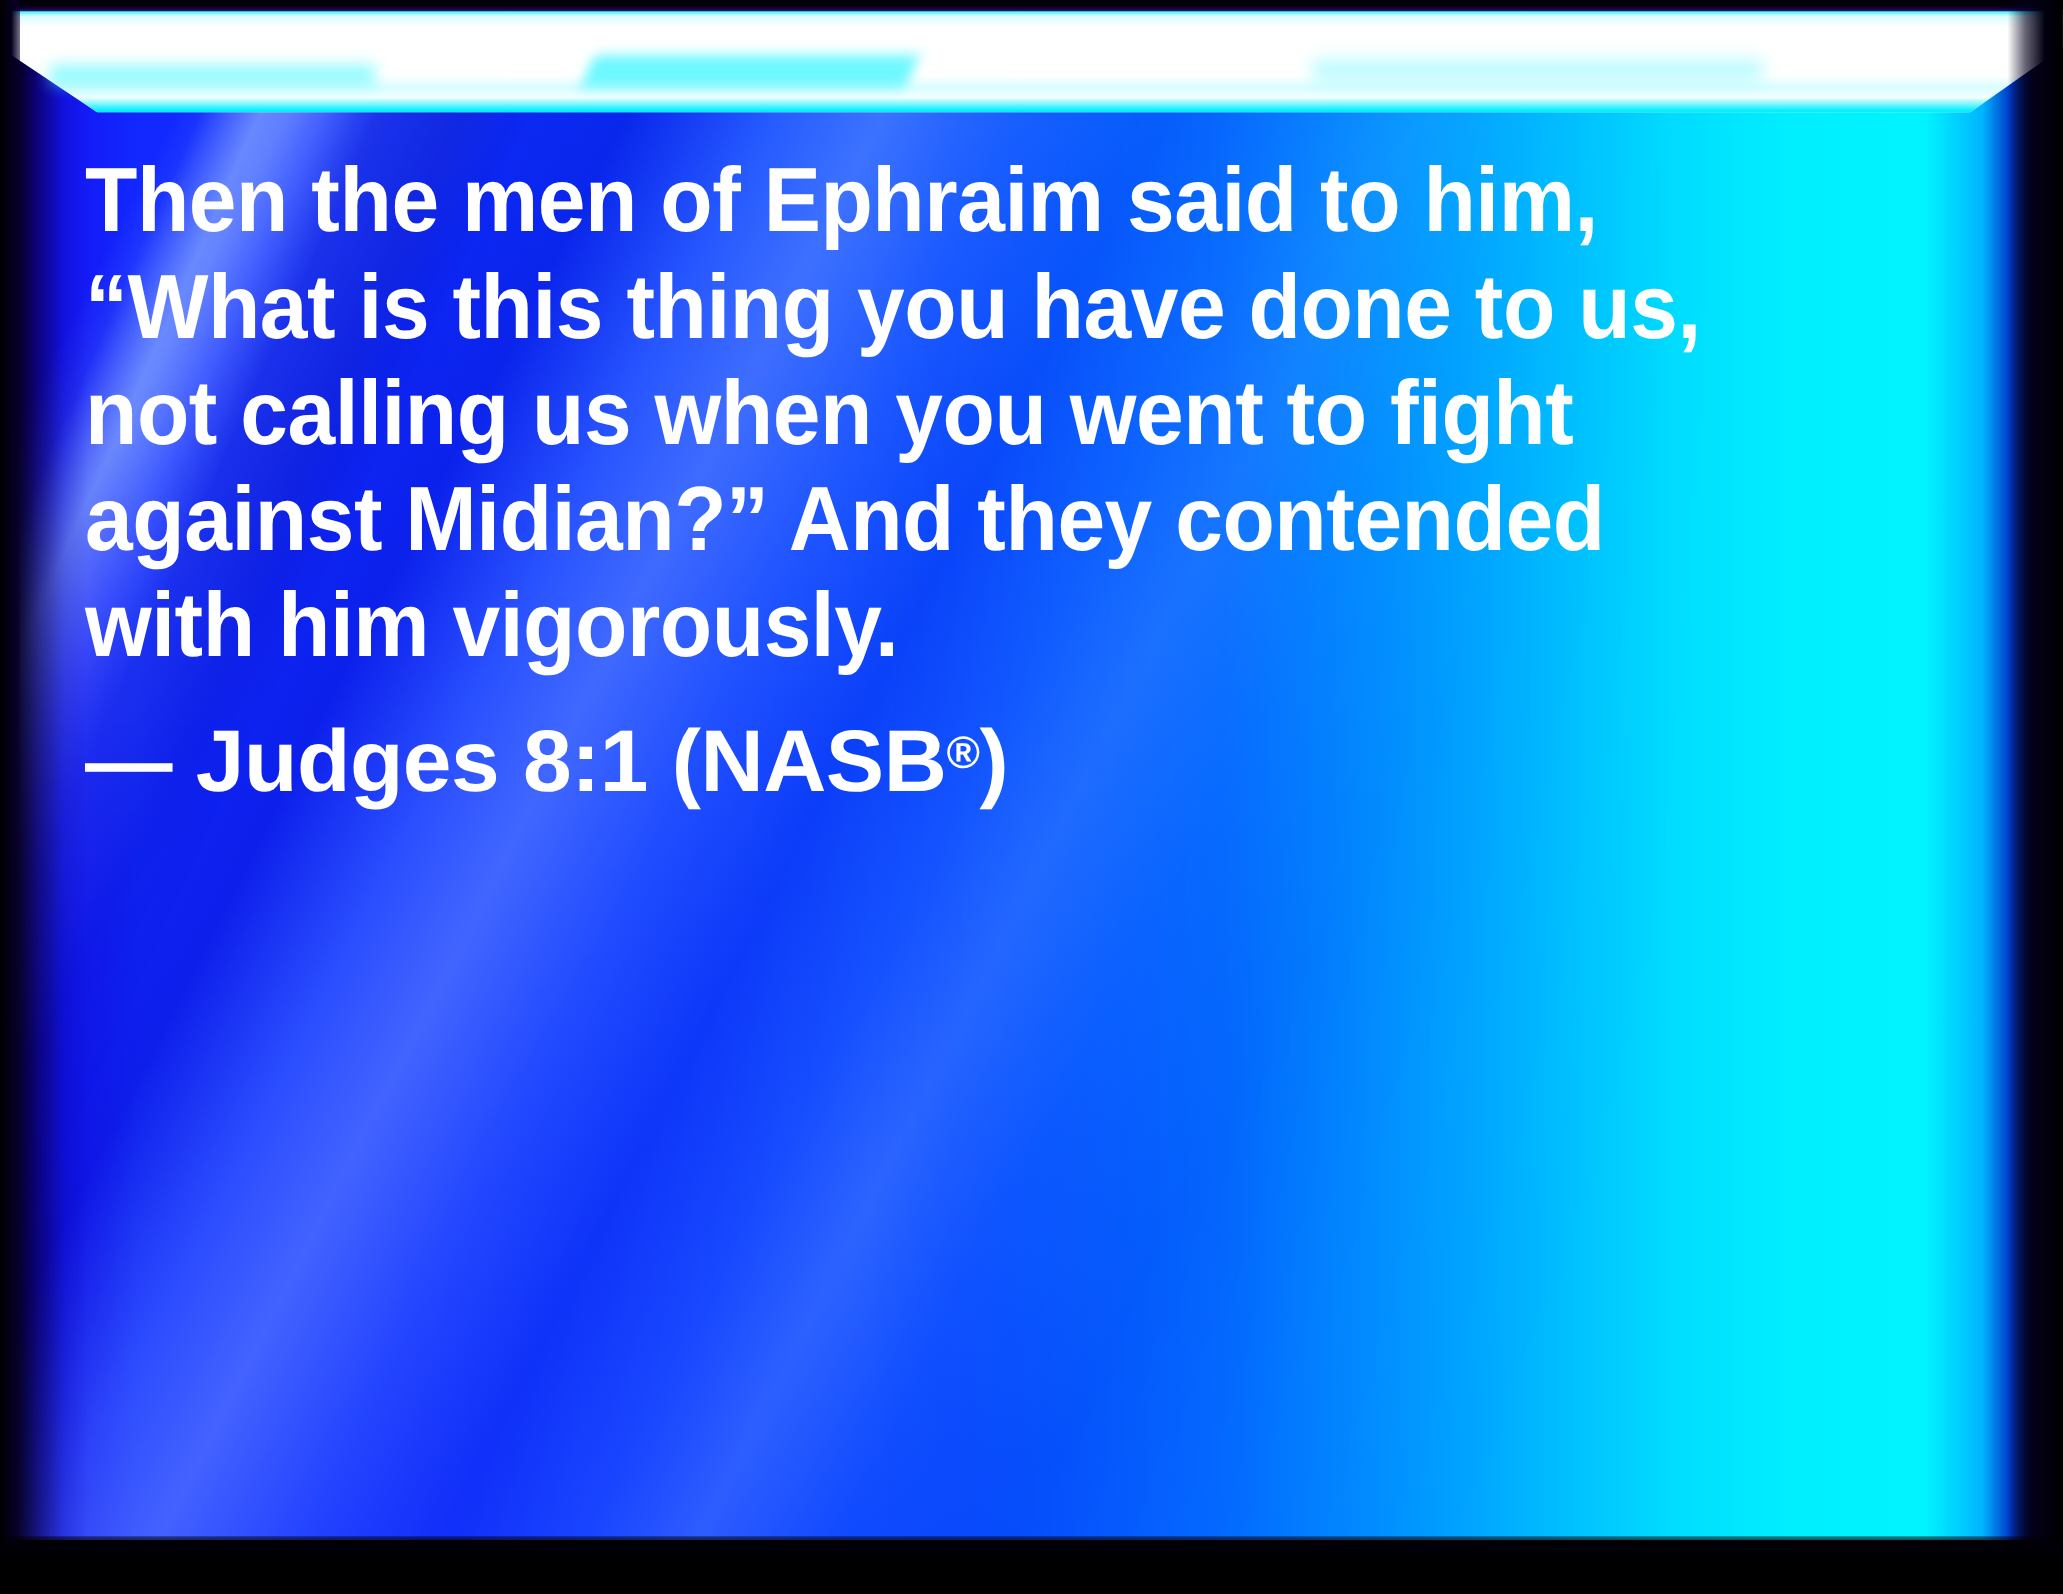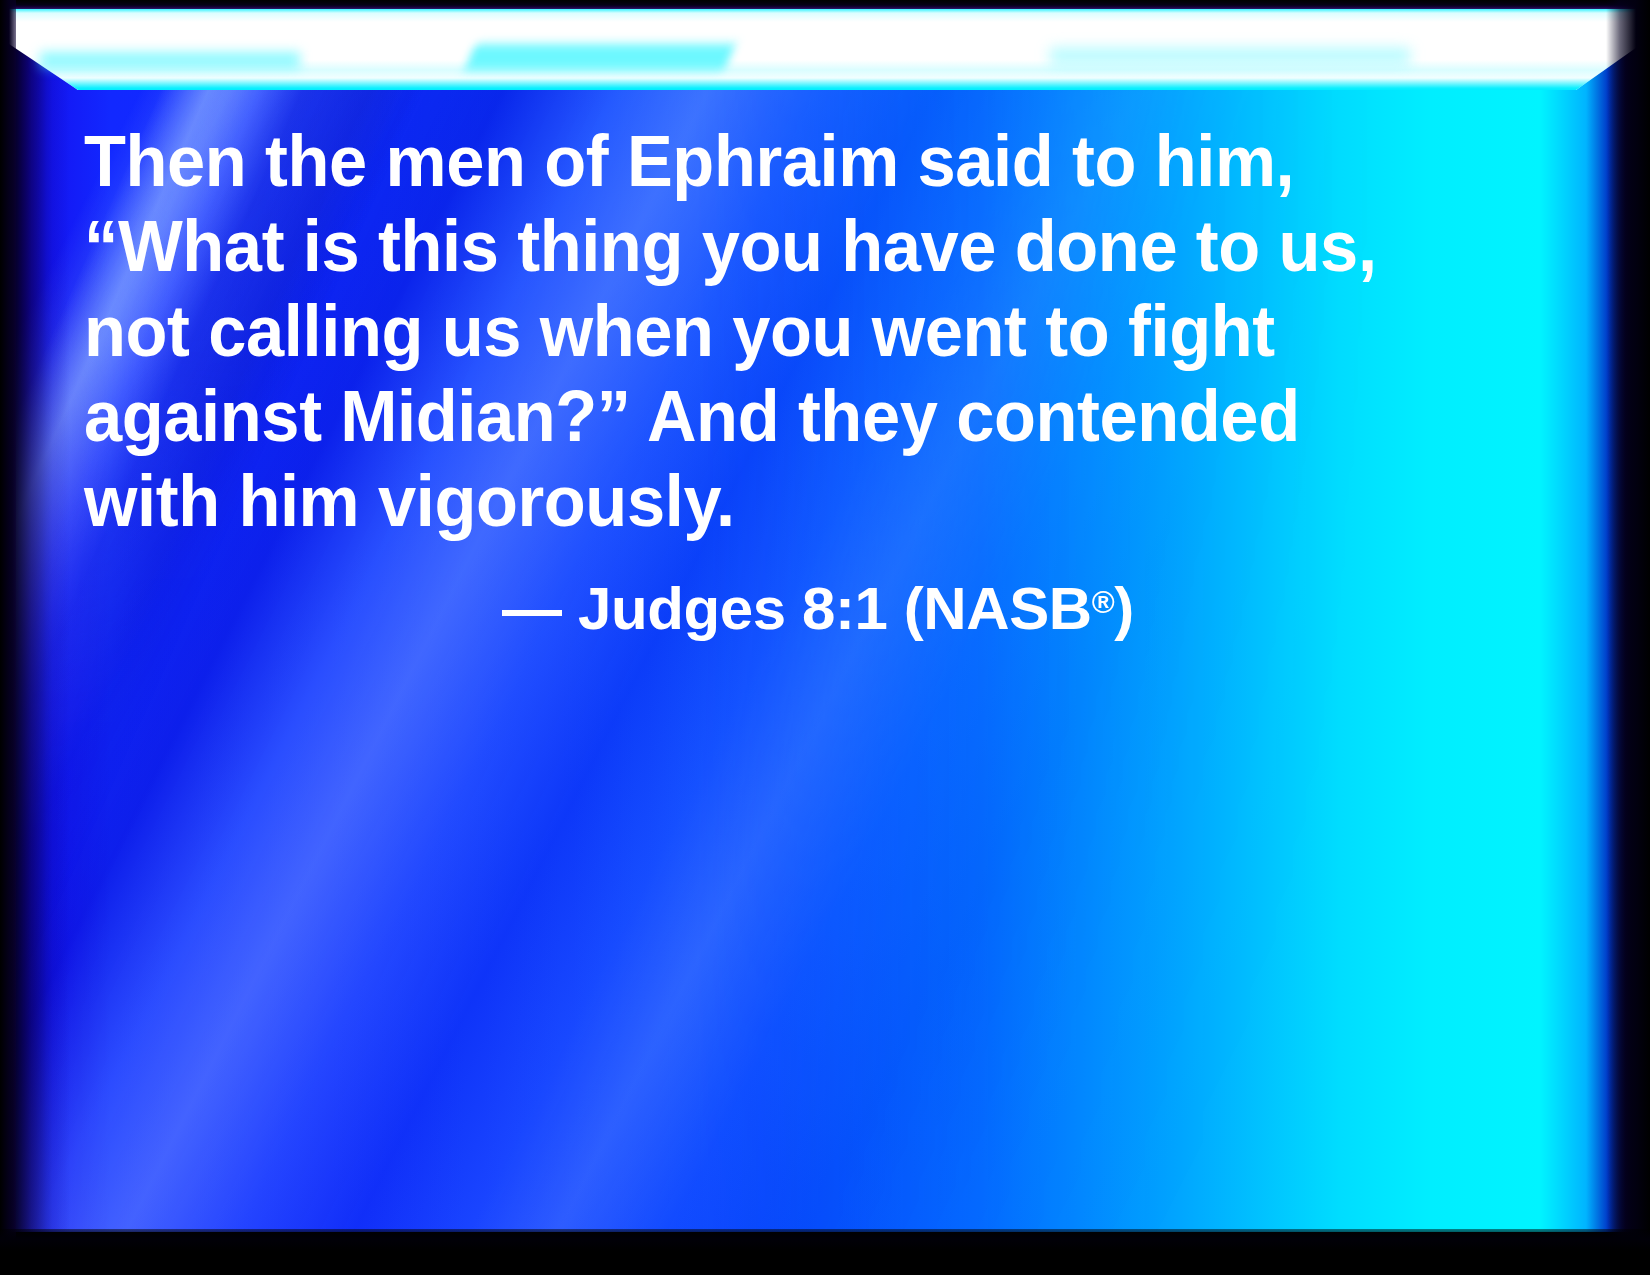--- a/index.html
+++ b/index.html
@@ -230,42 +230,42 @@
   .frame-right {
     position: absolute;
     right: 0; top: 0; bottom: 0;
     width: 44px;
     background: linear-gradient(270deg, #000000 0px, #020010 14px, rgba(4,0,30,0.6) 30px, rgba(0,0,0,0) 44px);
   }
 
   
   .content {
     position: absolute;
-    left: 84px;
+    left: 68px;
     top: 118px;
     width: 1480px;
   }
 
   .verse-line {
     font-size: 73px;
     line-height: 85px;
     font-weight: 700;
     color: #ffffff;
     letter-spacing: -0.4px;
     white-space: nowrap;
     font-stretch: condensed;
     transform: scaleX(0.94);
     transform-origin: left center;
   }
 
   .attribution {
     margin-top: 24px;
-    text-align: center;
+    text-align: left;
     padding-right: 12px;
-    font-size: 60px;
+    font-size: 70px;
     line-height: 84px;
     font-weight: 700;
     color: #ffffff;
     letter-spacing: -0.4px;
     white-space: nowrap;
   }
   .attribution .reg {
     font-size: 0.52em;
     vertical-align: 0.52em;
     line-height: 0;

